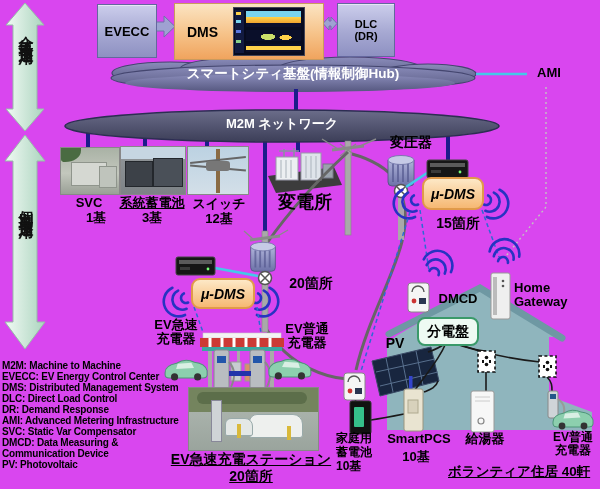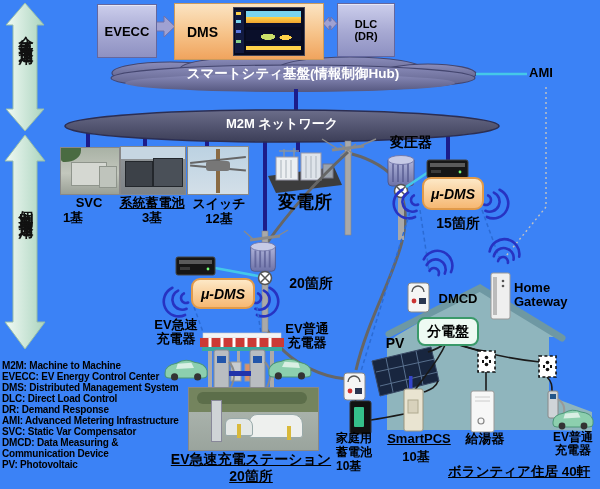--- a/index.html
+++ b/index.html
@@ -1,16 +1,16 @@
 <!DOCTYPE html>
 <html><head>
 <meta charset="utf-8">
 <style>
   html,body{margin:0;padding:0;background:#fff;}
-  .stage{position:relative;width:600px;height:489px;background:#3b82f6;overflow:hidden;
+  .stage{position:relative;width:600px;height:489px;background:#d946ef;overflow:hidden;
          font-family:"Liberation Sans","DejaVu Sans",sans-serif;}
   .layer{position:absolute;left:0;top:0;}
   .lbl{position:absolute;font-weight:bold;font-size:13px;color:#000;text-align:center;
        line-height:1.06;white-space:nowrap;}
   .vlabel{position:absolute;writing-mode:vertical-rl;text-orientation:upright;
           font-weight:bold;font-size:15px;color:#111;letter-spacing:3px;}
   .box{position:absolute;display:flex;align-items:center;justify-content:center;
        font-weight:bold;color:#000;}
   .lavender{background:linear-gradient(180deg,#ccceec 0%,#a6a8d2 55%,#8e91c2 100%);
             border:1px solid #64679e;box-shadow:inset 0 1px 0 #e6e7f6;}
@@ -297,41 +297,41 @@
     <div style="position:absolute;left:12px;top:22px;width:55px;height:11px;background:radial-gradient(ellipse 12px 5px at 40% 62%,#cbe06a 60%,transparent 62%),radial-gradient(ellipse 10px 4px at 72% 68%,#ffd24a 60%,transparent 62%),#0a0f2a;"></div>
     <div style="position:absolute;left:12px;top:36px;width:55px;height:8px;background:linear-gradient(180deg,#0a0f2a 0%,#0a0f2a 30%,#ffd24a 30%,#ffd24a 75%,#0a0f2a 75%);"></div>
   </div>
 </div>
 <div class="box lavender" style="left:337px;top:3px;width:56px;height:52px;flex-direction:column;font-size:11px;">
   <span>DLC</span>
   <span>(DR)</span>
 </div>
 
 <div class="lbl cloudlbl" style="left:110px;top:67px;width:366px;">スマートシティ基盤(情報制御Hub)</div>
-<div class="lbl" style="left:529px;top:66px;width:40px;text-align:left;">AMI</div>
+<div class="lbl" style="left:529px;top:66px;width:40px;text-align:center;">AMI</div>
 <div class="lbl m2mlbl" style="left:182px;top:117px;width:200px;">M2M ネットワーク</div>
 
 <div class="photo" style="left:60px;top:147px;width:58px;height:46px;background:linear-gradient(180deg,#a9b2a5 0%,#c3c7bd 55%,#9aa096 100%);">
   <div style="position:absolute;left:0;top:0;width:20px;height:14px;background:#4a6b42;border-radius:0 0 80% 20%;"></div>
   <div style="position:absolute;left:10px;top:14px;width:34px;height:22px;background:#d5d8d2;border:1px solid #8f958c;"></div>
   <div style="position:absolute;left:38px;top:18px;width:16px;height:20px;background:#bfc4bc;border:1px solid #8f958c;"></div>
 </div>
 <div class="photo" style="left:120px;top:146px;width:64px;height:47px;background:linear-gradient(180deg,#c6d6e2 0%,#c6d6e2 26%,#8d9296 26%,#7d8286 100%);">
   <div style="position:absolute;left:4px;top:14px;width:26px;height:24px;background:#3c4148;border:1px solid #23272c;"></div>
   <div style="position:absolute;left:32px;top:11px;width:28px;height:27px;background:#4a5058;border:1px solid #23272c;"></div>
 </div>
 <div class="photo" style="left:187px;top:146px;width:60px;height:47px;background:linear-gradient(180deg,#bcd2e2 0%,#d3dfe8 100%);">
   <div style="position:absolute;left:28px;top:2px;width:4px;height:44px;background:#8a6b44;"></div>
   <div style="position:absolute;left:2px;top:12px;width:56px;height:2px;background:#666;transform:rotate(-6deg);"></div>
   <div style="position:absolute;left:2px;top:20px;width:56px;height:2px;background:#666;transform:rotate(5deg);"></div>
   <div style="position:absolute;left:18px;top:14px;width:24px;height:10px;background:#777;border-radius:3px;"></div>
 </div>
 
 <div class="lbl" style="left:61px;top:196px;width:56px;">SVC</div>
-<div class="lbl" style="left:45px;top:211px;width:56px;">1基</div>
+<div class="lbl" style="left:68px;top:211px;width:56px;">1基</div>
 <div class="lbl" style="left:112px;top:196px;width:80px;text-decoration:underline;">系統蓄電池</div>
 <div class="lbl" style="left:112px;top:211px;width:80px;">3基</div>
 <div class="lbl" style="left:185px;top:197px;width:68px;">スイッチ</div>
 <div class="lbl" style="left:185px;top:212px;width:68px;">12基</div>
 <div class="lbl" style="left:270px;top:193px;width:70px;font-size:18px;">変電所</div>
 <div class="lbl" style="left:384px;top:135px;width:54px;font-size:14px;">変圧器</div>
 
 <div class="box mudms" style="left:422px;top:177px;width:58px;height:29px;">
   <span>μ-DMS</span>
 </div>
@@ -361,21 +361,21 @@
 <div class="lbl" style="left:514px;top:281px;width:62px;text-align:left;">Home</div>
 <div class="lbl" style="left:514px;top:295px;width:62px;text-align:left;">Gateway</div>
 <div class="box bunden" style="left:417px;top:317px;width:58px;height:25px;">
   <span>分電盤</span>
 </div>
 <div class="lbl" style="left:380px;top:336px;width:30px;font-size:14px;">PV</div>
 
 <div class="lbl small12" style="left:336px;top:432px;width:46px;text-align:left;">家庭用</div>
 <div class="lbl small12" style="left:336px;top:446px;width:46px;text-align:left;">蓄電池</div>
 <div class="lbl small12" style="left:336px;top:460px;width:40px;text-align:left;">10基</div>
-<div class="lbl" style="left:384px;top:432px;width:70px;text-decoration:underline;">SmartPCS</div>
+<div class="lbl" style="left:384px;top:432px;width:70px;">SmartPCS</div>
 <div class="lbl" style="left:394px;top:450px;width:44px;">10基</div>
 <div class="lbl" style="left:460px;top:432px;width:50px;">給湯器</div>
 <div class="lbl small12" style="left:548px;top:431px;width:50px;">EV普通</div>
 <div class="lbl small12" style="left:548px;top:444px;width:50px;">充電器</div>
 <div class="lbl caption" style="left:448px;top:465px;width:136px;font-size:13.5px;">ボランティア住居 40軒</div>
 
 <div class="legend">
   <div>M2M: Machine to Machine</div>
   <div>EVECC: EV Energy Control Center</div>
   <div>DMS: Distributed Management System</div>

